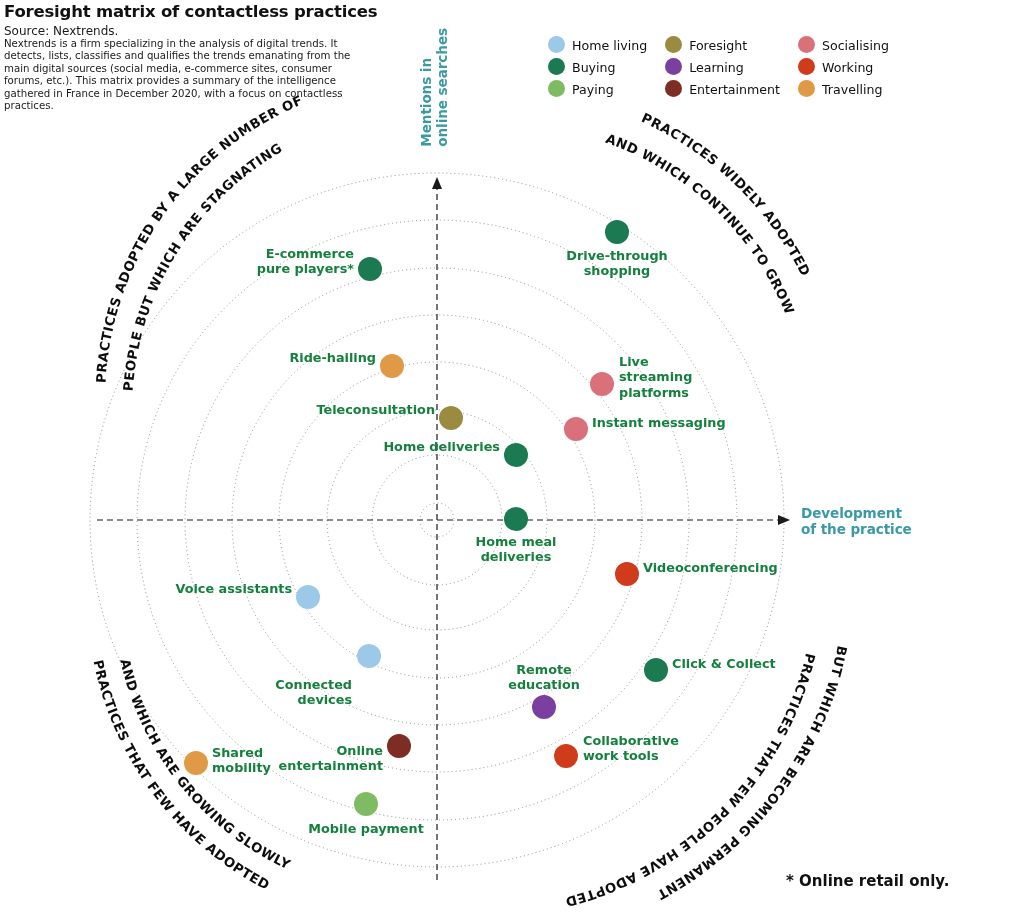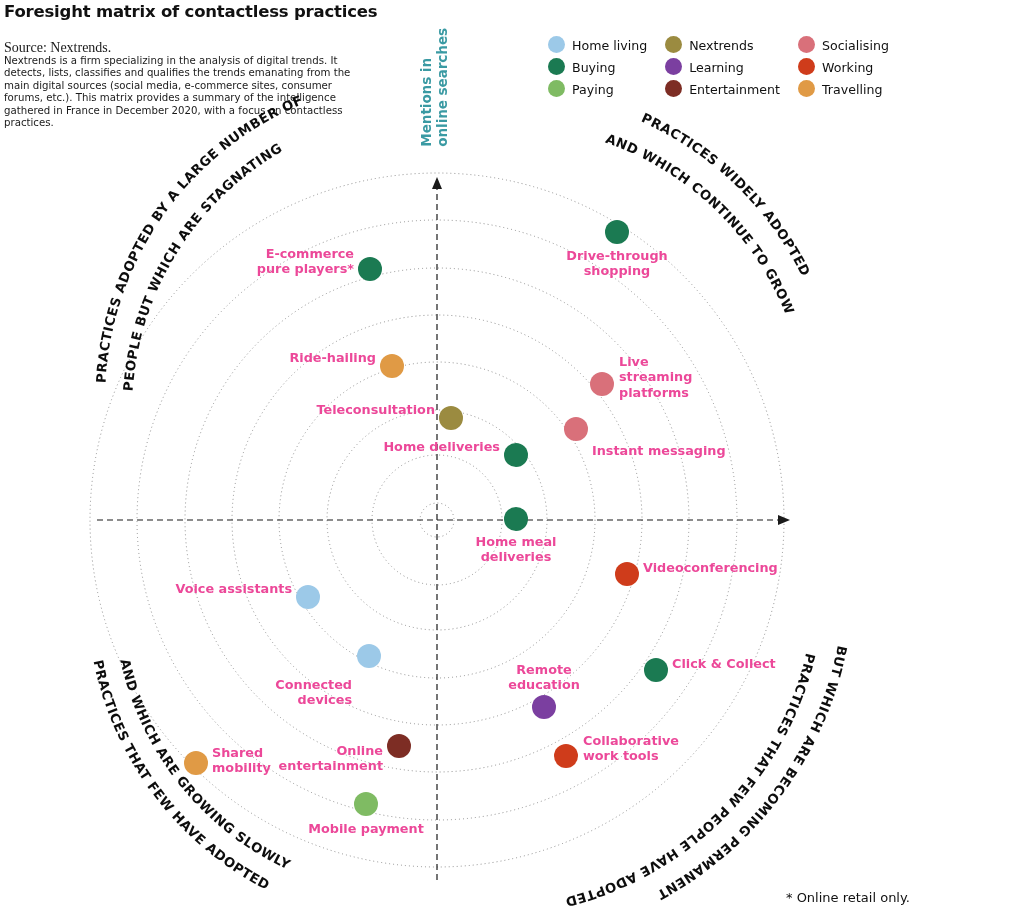--- a/index.html
+++ b/index.html
@@ -29,25 +29,24 @@
   }
   #chart-title {
     font-size: 16.5px;
     font-weight: bold;
     letter-spacing: -0.2px;
     line-height: 20px;
     margin: 2px 0 0 0;
     color: #111111;
   }
   #source-line {
-    font-size: 14px;
+    font-size: 12px;
     line-height: 12.5px;
-    margin-top: 20px;
+    margin-top: 3px;
     color: #1a1a1a;
-    font-family: Liberation Serif, serif;
   }
   #description {
     font-size: 10.2px;
     line-height: 12.6px;
     margin-top: 0px;
     width: 360px;
     color: #1a1a1a;
   }
 
   
@@ -108,54 +107,55 @@
     top: 505px;
     width: 160px;
   }
 
   
   .pt-label {
     position: absolute;
     font-size: 12.8px;
     line-height: 15.4px;
     font-weight: bold;
-    color: #ec4899;
+    color: #15803d;
     white-space: pre;
   }
   .pt-label.r { text-align: right; }
   .pt-label.l { text-align: left; }
   .pt-label.c { text-align: center; }
 
   #footnote {
     position: absolute;
     left: 786px;
-    top: 890px;
-    font-size: 13px;
+    top: 872px;
+    font-size: 15px;
     color: #111111;
+    font-weight: bold;
   }
 </style>
 </head>
 <body>
 
 <div id="page">
 
   <div id="header">
     <div id="chart-title">Foresight matrix of contactless practices</div>
     <div id="source-line">Source: Nextrends.</div>
     <div id="description">Nextrends is a firm specializing in the analysis of digital trends. It detects, lists, classifies and qualifies the trends emanating from the main digital sources (social media, e-commerce sites, consumer forums, etc.). This matrix provides a summary of the intelligence gathered in France in December 2020, with a focus on contactless practices.</div>
   </div>
 
   <div id="legend">
     <div class="legend-item">
       <span class="legend-swatch" style="background: rgb(156, 201, 232);"></span>
       <span class="legend-label">Home living</span>
     </div>
     <div class="legend-item">
       <span class="legend-swatch" style="background: rgb(155, 139, 64);"></span>
-      <span class="legend-label">Nextrends</span>
+      <span class="legend-label">Foresight</span>
     </div>
     <div class="legend-item">
       <span class="legend-swatch" style="background: rgb(217, 112, 122);"></span>
       <span class="legend-label">Socialising</span>
     </div>
     <div class="legend-item">
       <span class="legend-swatch" style="background: rgb(27, 122, 82);"></span>
       <span class="legend-label">Buying</span>
     </div>
     <div class="legend-item">
@@ -262,31 +262,35 @@
           <circle cx="566" cy="756" r="12" fill="#cf3c1b"></circle>
           <circle cx="196" cy="763" r="12" fill="#e09a45"></circle>
           <circle cx="366" cy="804" r="12" fill="#7fbb63"></circle>
         </g>
     </svg>
 
     <div id="y-axis-label" class="axis-label">
       <span>Mentions in</span><br>
       <span>online searches</span>
     </div>
+    <div id="x-axis-label" class="axis-label">
+      <span>Development</span><br>
+      <span>of the practice</span>
+    </div>
 
     <div id="labels-layer">
         <div class="pt-label c" style="white-space: pre; position: absolute; left: 527px; width: 180px; top: 248px;">Drive-through
 shopping</div>
         <div class="pt-label r" style="white-space: pre; position: absolute; right: 666px; top: 246px;">E-commerce
 pure players*</div>
         <div class="pt-label l" style="white-space: pre; position: absolute; left: 619px; top: 354px;">Live
 streaming
 platforms</div>
         <div class="pt-label r" style="white-space: pre; position: absolute; right: 644px; top: 350px;">Ride-hailing</div>
-        <div class="pt-label l" style="white-space: pre; position: absolute; left: 592px; top: 415px; margin-top: 28px;">Instant messaging</div>
+        <div class="pt-label l" style="white-space: pre; position: absolute; left: 592px; top: 415px;">Instant messaging</div>
         <div class="pt-label r" style="white-space: pre; position: absolute; right: 585px; top: 402px;">Teleconsultation</div>
         <div class="pt-label r" style="white-space: pre; position: absolute; right: 520px; top: 439px;">Home deliveries</div>
         <div class="pt-label c" style="white-space: pre; position: absolute; left: 426px; width: 180px; top: 534px;">Home meal
 deliveries</div>
         <div class="pt-label l" style="white-space: pre; position: absolute; left: 643px; top: 560px;">Videoconferencing</div>
         <div class="pt-label r" style="white-space: pre; position: absolute; right: 728px; top: 581px;">Voice assistants</div>
         <div class="pt-label r" style="white-space: pre; position: absolute; right: 668px; top: 641px; margin-top: 36px;">Connected
 devices</div>
         <div class="pt-label l" style="white-space: pre; position: absolute; left: 672px; top: 656px;">Click &amp; Collect</div>
         <div class="pt-label c" style="white-space: pre; position: absolute; left: 454px; width: 180px; top: 662px;">Remote

